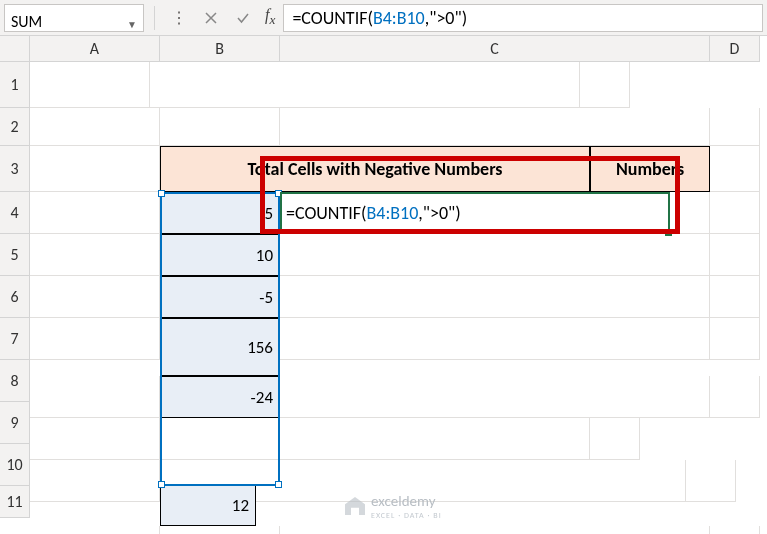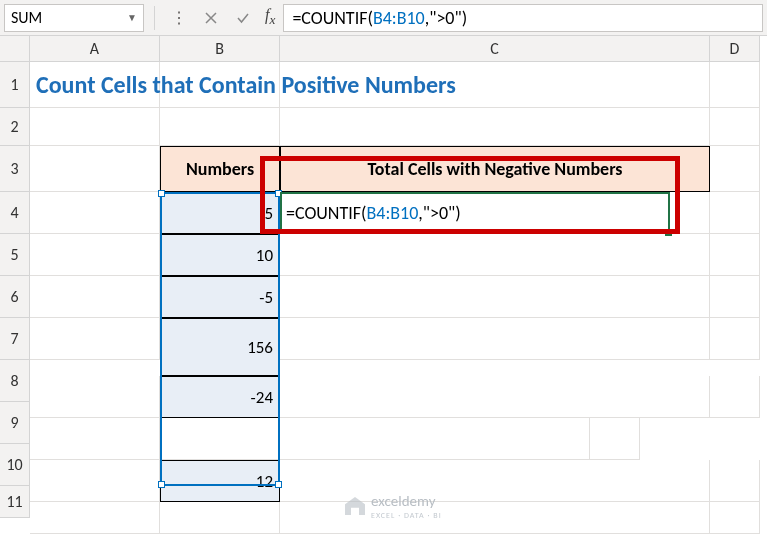--- a/index.html
+++ b/index.html
@@ -19,22 +19,22 @@
       background: #f3f2f1;
       padding: 0 4px;
       gap: 4px;
     }
     .name-box {
       width: 140px;
       height: 28px;
       background: #fff;
       border: 1px solid #c8c6c4;
       display: flex;
-      align-items: center;
-      padding: 8px 6px;
+      align-items: flex-end;
+      padding: 0 6px;
       font-size: 16px;
     }
     .name-box .dd {
       margin-left: auto;
       color: #666;
       font-size: 10px;
     }
     .fb-divider {
       width: 1px;
       height: 24px;
@@ -263,35 +263,34 @@
   </div>
   <div style="flex:1;">
     <div class="col-headers" id="col-headers">
         <div class="col-header" style="width: 130px;">A</div>
         <div class="col-header" style="width: 120px;">B</div>
         <div class="col-header" style="width: 430px;">C</div>
         <div class="col-header" style="width: 50px;">D</div>
       </div>
     <div class="cells" id="cells">
         <div class="cell-row">
-          <div class="cell title-cell" style="width: 130px; height: 46px;">Count Cells that Contain Positive Numbers</div>
           <div class="cell" style="width: 120px; height: 46px;"></div>
           <div class="cell" style="width: 430px; height: 46px;"></div>
           <div class="cell" style="width: 50px; height: 46px;"></div>
         </div>
         <div class="cell-row">
           <div class="cell" style="width: 130px; height: 38px;"></div>
           <div class="cell" style="width: 120px; height: 38px;"></div>
           <div class="cell" style="width: 430px; height: 38px;"></div>
           <div class="cell" style="width: 50px; height: 38px;"></div>
         </div>
         <div class="cell-row">
           <div class="cell" style="width: 130px; height: 46px;"></div>
+          <div class="cell table-head merged-right" style="width: 430px; height: 46px;">Total Cells with Negative Numbers</div>
           <div class="cell table-head" style="width: 120px; height: 46px;">Numbers</div>
-          <div class="cell table-head merged-right" style="width: 430px; height: 46px;">Total Cells with Negative Numbers</div>
           <div class="cell" style="width: 50px; height: 46px;"></div>
         </div>
         <div class="cell-row">
           <div class="cell" style="width: 130px; height: 42px;"></div>
           <div class="cell num-cell" style="width: 120px; height: 42px;">5</div>
           <div class="cell" style="width: 430px; height: 42px;"></div>
           <div class="cell" style="width: 50px; height: 42px;"></div>
         </div>
         <div class="cell-row">
           <div class="cell" style="width: 130px; height: 42px;"></div>
@@ -317,21 +316,21 @@
           <div class="cell" style="width: 430px; height: 42px;"></div>
           <div class="cell" style="width: 50px; height: 42px;"></div>
         </div>
         <div class="cell-row">
           <div class="cell" style="width: 130px; height: 42px;"></div>
           <div class="cell" style="width: 430px; height: 42px;"></div>
           <div class="cell" style="width: 50px; height: 42px;"></div>
         </div>
         <div class="cell-row">
           <div class="cell" style="width: 130px; height: 42px;"></div>
-          <div class="cell num-cell" style="width: 120px; height: 42px;">12</div>
+          <div class="cell num-cell" style="width: 96px; height: 42px; margin-top: 24px;">12</div>
           <div class="cell" style="width: 430px; height: 42px;"></div>
           <div class="cell" style="width: 50px; height: 42px;"></div>
         </div>
         <div class="cell-row">
           <div class="cell" style="width: 130px; height: 32px;"></div>
           <div class="cell" style="width: 120px; height: 32px;"></div>
           <div class="cell" style="width: 430px; height: 32px;"></div>
           <div class="cell" style="width: 50px; height: 32px;"></div>
         </div>
 

